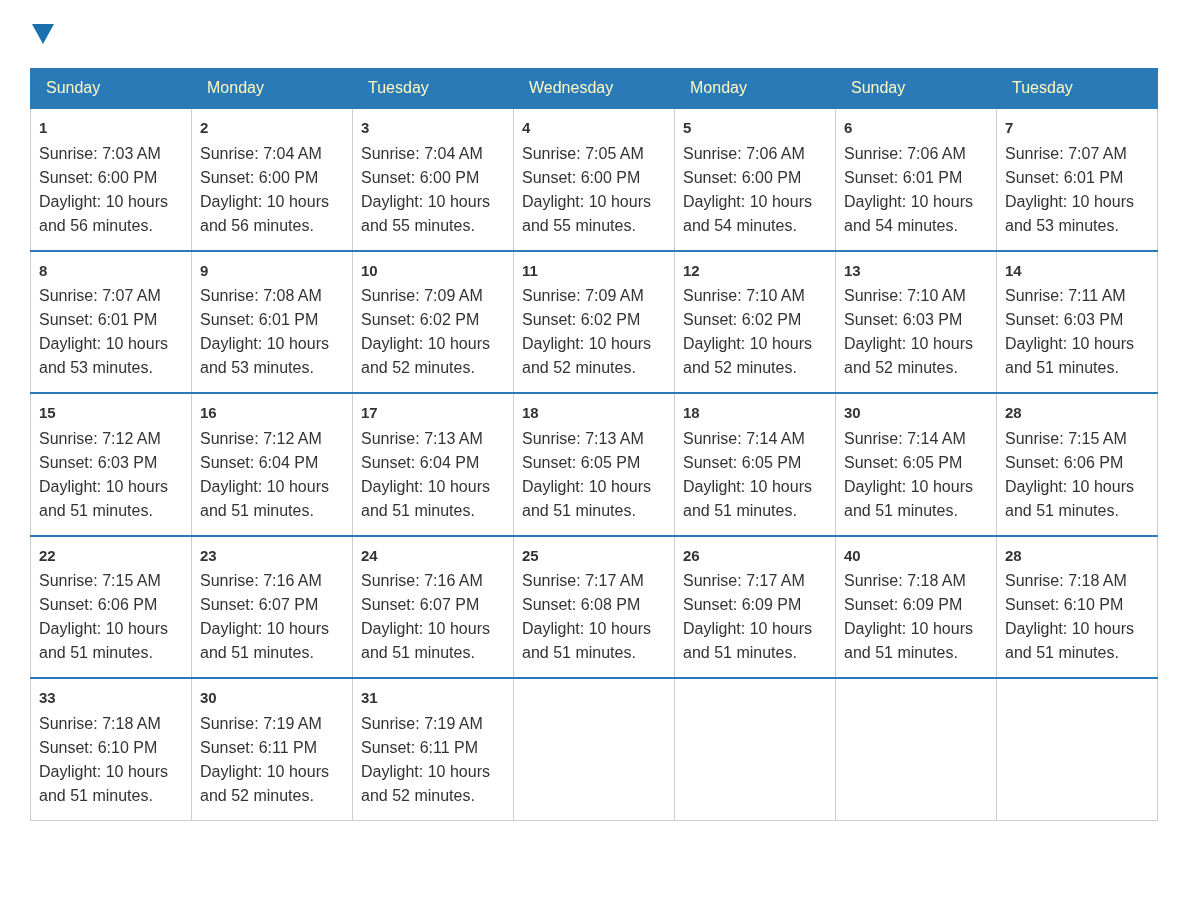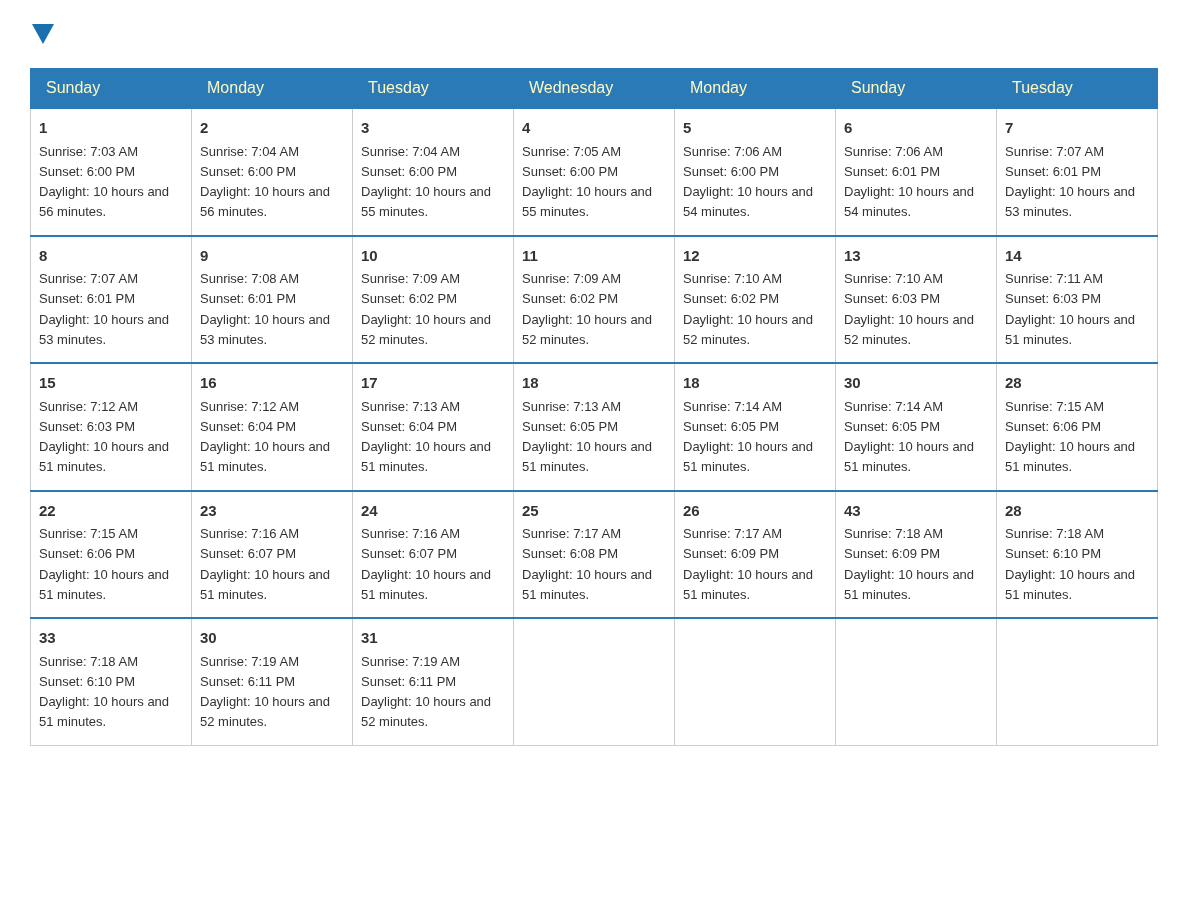--- a/index.html
+++ b/index.html
@@ -75,21 +75,21 @@
       color: #333;
       line-height: 1.5;
     }
     .day-number {
       font-size: 15px;
       font-weight: bold;
       display: block;
       margin-bottom: 2px;
     }
     .day-info {
-      font-size: 13px;
+      font-size: 16px;
       color: #333;
     }
     tr td:empty {
       border-top: 2px solid #2b7ab8;
     }
   </style>
 </head>
 <body>
 
 <div class="header">
@@ -177,21 +177,21 @@
         <td><span class="day-number">22</span>
 <span class="day-info">Sunrise: 7:15 AM<br>Sunset: 6:06 PM<br>Daylight: 10 hours and 51 minutes.</span></td>
         <td><span class="day-number">23</span>
 <span class="day-info">Sunrise: 7:16 AM<br>Sunset: 6:07 PM<br>Daylight: 10 hours and 51 minutes.</span></td>
         <td><span class="day-number">24</span>
 <span class="day-info">Sunrise: 7:16 AM<br>Sunset: 6:07 PM<br>Daylight: 10 hours and 51 minutes.</span></td>
         <td><span class="day-number">25</span>
 <span class="day-info">Sunrise: 7:17 AM<br>Sunset: 6:08 PM<br>Daylight: 10 hours and 51 minutes.</span></td>
         <td><span class="day-number">26</span>
 <span class="day-info">Sunrise: 7:17 AM<br>Sunset: 6:09 PM<br>Daylight: 10 hours and 51 minutes.</span></td>
-        <td><span class="day-number">43</span>
+        <td><span class="day-number">40</span>
 <span class="day-info">Sunrise: 7:18 AM<br>Sunset: 6:09 PM<br>Daylight: 10 hours and 51 minutes.</span></td>
         <td><span class="day-number">28</span>
 <span class="day-info">Sunrise: 7:18 AM<br>Sunset: 6:10 PM<br>Daylight: 10 hours and 51 minutes.</span></td>
       </tr>
       <tr>
         <td><span class="day-number">33</span>
 <span class="day-info">Sunrise: 7:18 AM<br>Sunset: 6:10 PM<br>Daylight: 10 hours and 51 minutes.</span></td>
         <td><span class="day-number">30</span>
 <span class="day-info">Sunrise: 7:19 AM<br>Sunset: 6:11 PM<br>Daylight: 10 hours and 52 minutes.</span></td>
         <td><span class="day-number">31</span>

